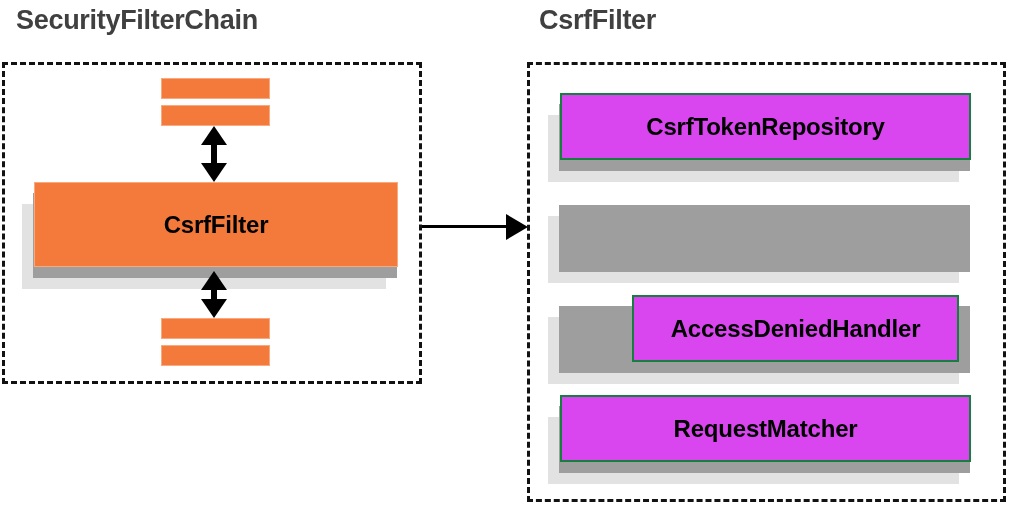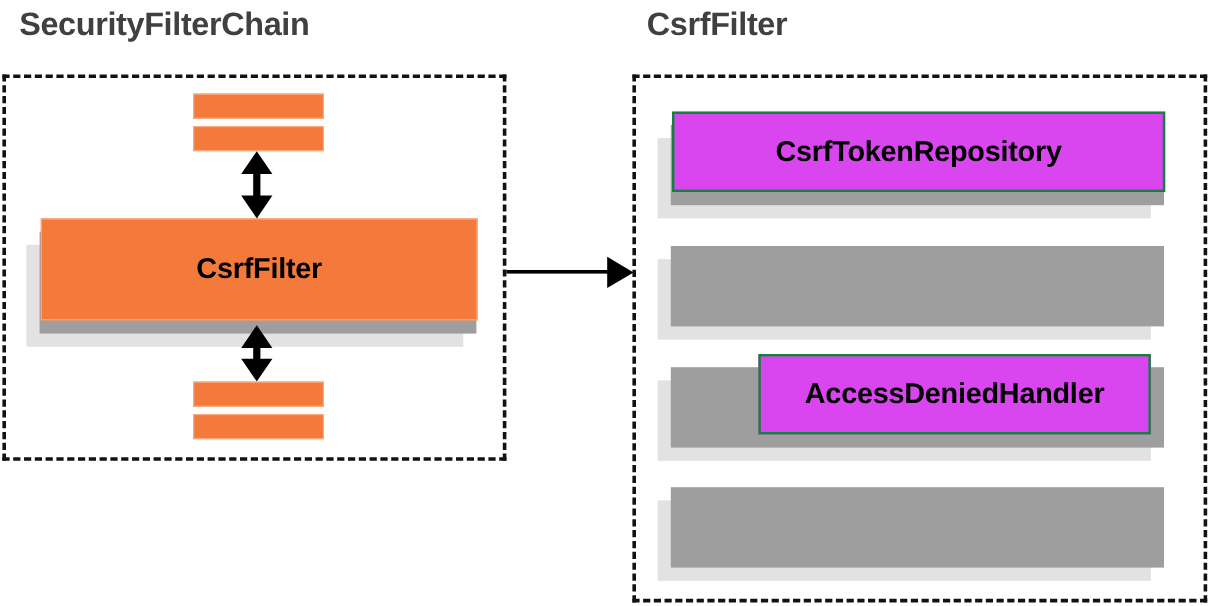--- a/index.html
+++ b/index.html
@@ -153,14 +153,15 @@
 
   <div class="shadow-light" style="left:548px; top:216px; width:411px; height:67px;"></div>
   <div class="shadow-dark" style="left:559px; top:205px; width:411px; height:67px;"></div>
 
   <div class="shadow-light" style="left:548px; top:317px; width:411px; height:67px;"></div>
   <div class="shadow-dark" style="left:559px; top:306px; width:411px; height:67px;"></div>
   <div class="node-blue" style="left:592px; top:295px; width:327px; height:67px;margin-left:40px;">AccessDeniedHandler</div>
 
   <div class="shadow-light" style="left:548px; top:417px; width:411px; height:67px;"></div>
   <div class="shadow-dark" style="left:559px; top:406px; width:411px; height:67px;"></div>
+  <div class="node-blue" style="left:560px; top:395px; width:411px; height:67px;">RequestMatcher</div>
 
 </div>
 
 </body></html>

